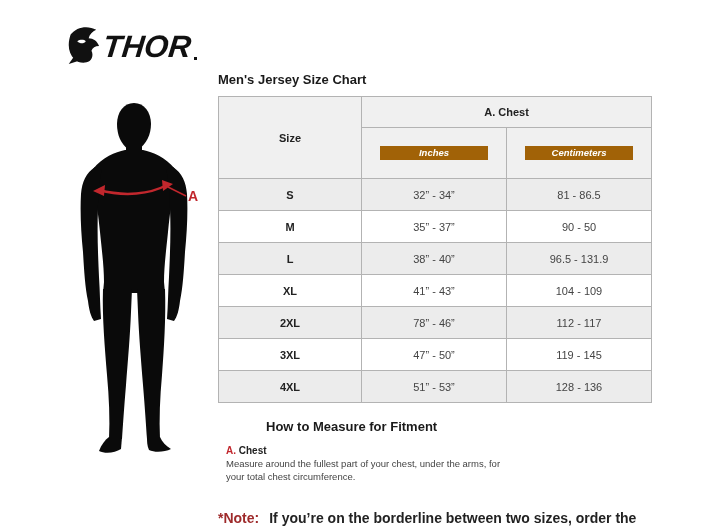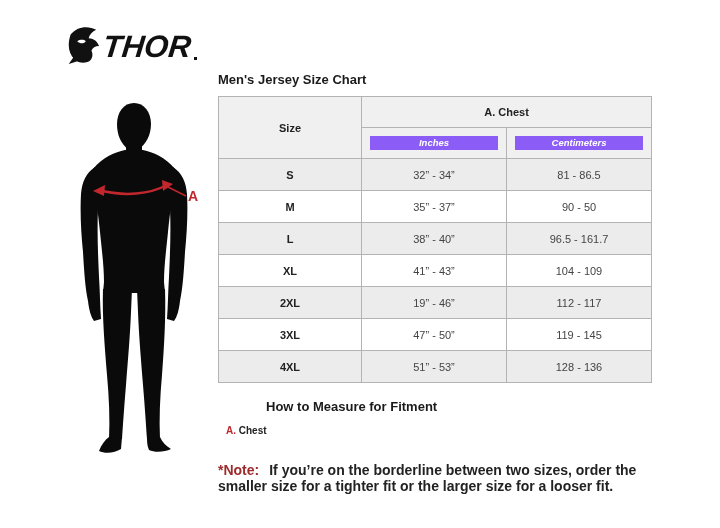--- a/index.html
+++ b/index.html
@@ -20,22 +20,22 @@
   .content{position:absolute;left:218px;top:72px;width:433px;}
   .chart-title{font-size:13px;font-weight:bold;color:#1a1a1a;margin:0 0 9px 0;}
 
   table.size-chart{width:433px;border-collapse:collapse;table-layout:fixed;}
   table.size-chart th,table.size-chart td{border:1px solid #b3b3b3;padding:0;text-align:center;}
   .col-size{width:143px;}
   .col-in{width:145px;}
   .col-cm{width:145px;}
   th.hdr{background:#f0f0f0;font-size:11px;font-weight:bold;color:#222;height:30px;}
   th.subhdr{background:#f0f0f0;height:20px;}
-  .black-bar{background:#8b5cf6;color:#fff;font-size:9.5px;font-weight:bold;font-style:italic;
-             margin:8px;height:14px;line-height:14px;}
+  .black-bar{background:#a16207;color:#fff;font-size:9.5px;font-weight:bold;font-style:italic;
+             margin:18px;height:14px;line-height:14px;}
   tbody td{height:31px;font-size:11px;color:#444;}
   tbody td.size-cell{font-weight:bold;color:#222;}
   tbody tr:nth-child(odd) td{background:#ececec;}
   tbody tr:nth-child(even) td{background:#ffffff;}
 
   
   .measure-heading{font-size:13px;font-weight:bold;color:#1a1a1a;margin:16px 0 0 0;padding-left:48px;}
   .measure-item{margin:11px 0 0 8px;}
   .item-title{font-size:10px;font-weight:bold;color:#222;}
   .item-letter{color:#c1272d;}
@@ -132,30 +132,30 @@
           <td>81 - 86.5</td>
         </tr>
         <tr>
           <td class="size-cell">M</td>
           <td>35” - 37”</td>
           <td>90 - 50</td>
         </tr>
         <tr>
           <td class="size-cell">L</td>
           <td>38” - 40”</td>
-          <td>96.5 - 161.7</td>
+          <td>96.5 - 131.9</td>
         </tr>
         <tr>
           <td class="size-cell">XL</td>
           <td>41” - 43”</td>
           <td>104 - 109</td>
         </tr>
         <tr>
           <td class="size-cell">2XL</td>
-          <td>19” - 46”</td>
+          <td>78” - 46”</td>
           <td>112 - 117</td>
         </tr>
         <tr>
           <td class="size-cell">3XL</td>
           <td>47” - 50”</td>
           <td>119 - 145</td>
         </tr>
         <tr>
           <td class="size-cell">4XL</td>
           <td>51” - 53”</td>
@@ -163,20 +163,21 @@
         </tr>
       </tbody>
     </table>
 
     <h2 class="measure-heading">How to Measure for Fitment</h2>
 
     <div class="measure-item">
       <div class="item-title">
         <span class="item-letter">A.</span><span> Chest</span>
       </div>
+      <div class="item-desc">Measure around the fullest part of your chest, under the arms, for your total chest circumference.</div>
     </div>
 
     <div class="note-line">
       <span class="note-label">*Note:</span><span>If you’re on the borderline between two sizes, order the smaller size for a tighter fit or the larger size for a looser fit.</span>
     </div>
 
   </div>
 
 
 </div>

